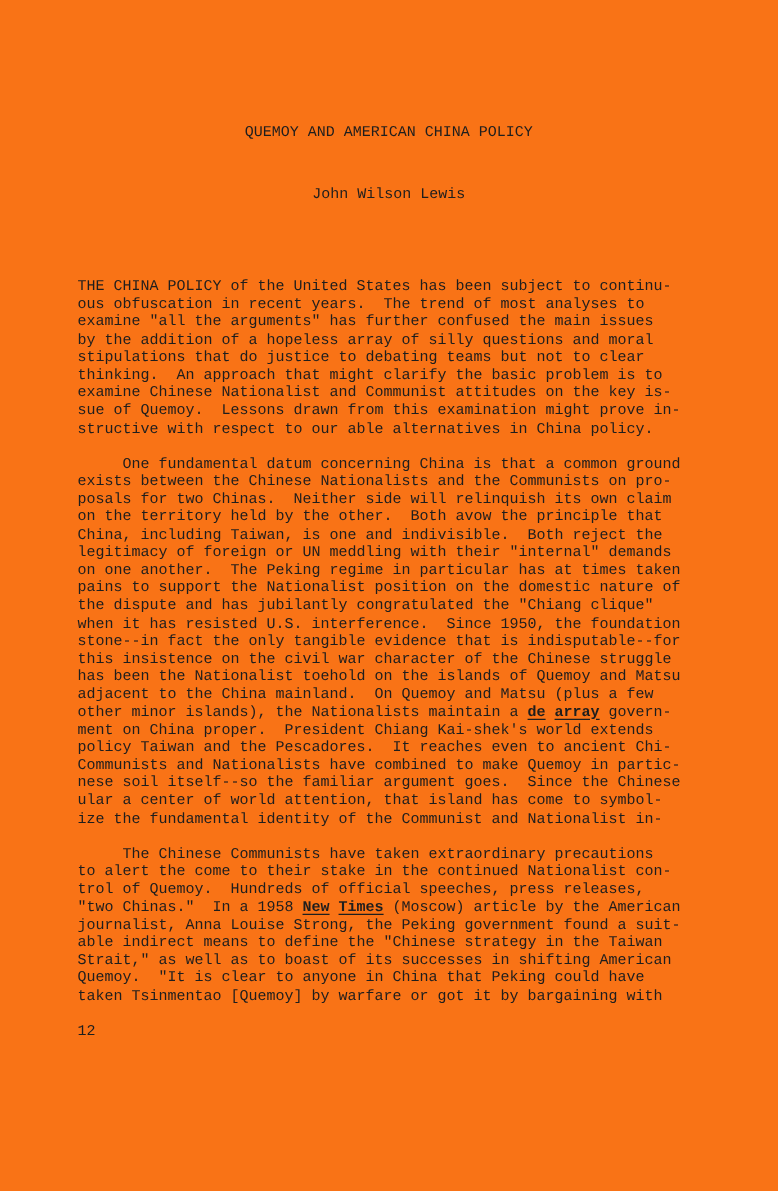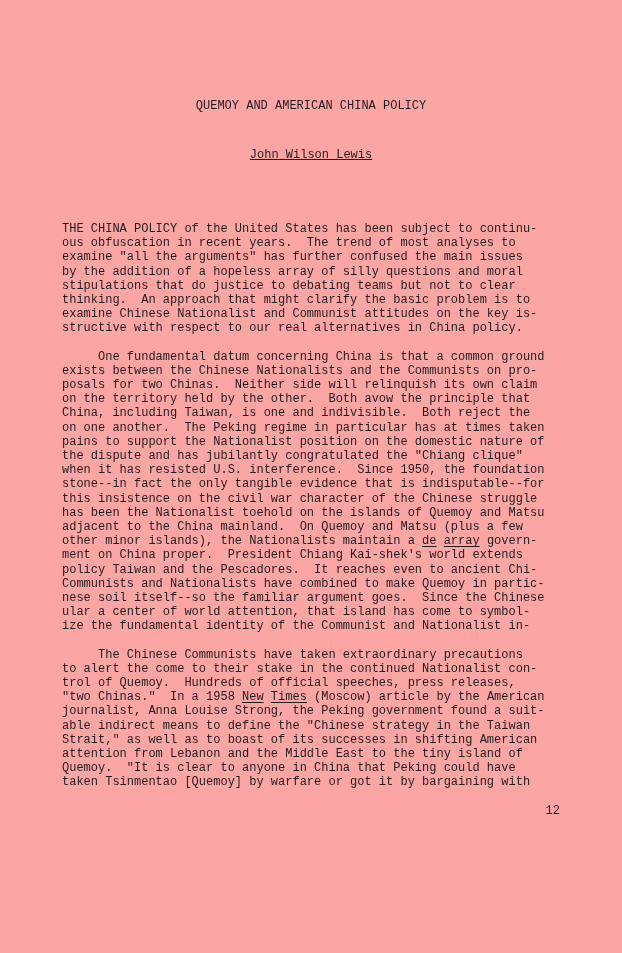--- a/index.html
+++ b/index.html
@@ -5,57 +5,57 @@
   html, body {
     margin: 0;
     padding: 0;
     background: #fdfdfc;
   }
   .page {
     position: relative;
     width: 622px;
     height: 953px;
     box-sizing: border-box;
-    background: #fca5a5;
+    background: #f97316;
     color: #1e1e1e;
     font-family: "Liberation Mono", "DejaVu Sans Mono", monospace;
     font-size: 12px;
     padding: 99px 0 0 62px;
     overflow: hidden;
   }
   .textblock {
     width: 498px;
   }
   .title {
     text-align: center;
     line-height: 14px;
     margin-bottom: 35px;
     white-space: pre;
   }
   .author {
     text-align: center;
     line-height: 14px;
     margin-bottom: 60px;
     white-space: pre;
-    text-decoration: underline;
   }
   .paragraph {
     margin: 0 0 14.2px 0;
   }
   .line {
     white-space: pre;
     line-height: 14.2px;
     height: 14.2px;
   }
   .line u {
     text-decoration: underline;
     text-underline-offset: 2px;
+    font-weight: bold;
   }
   .page-number {
-    text-align: right;
+    text-align: left;
     line-height: 14px;
     margin-top: 12px;
     white-space: pre;
   }
 </style>
 </head>
 <body>
 
 <div class="page">
   <div class="textblock">
@@ -63,28 +63,30 @@
     <div class="author">John Wilson Lewis</div>
     <div class="body">
         <div class="paragraph">
           <div class="line">THE CHINA POLICY of the United States has been subject to continu-</div>
           <div class="line">ous obfuscation in recent years.  The trend of most analyses to</div>
           <div class="line">examine "all the arguments" has further confused the main issues</div>
           <div class="line">by the addition of a hopeless array of silly questions and moral</div>
           <div class="line">stipulations that do justice to debating teams but not to clear</div>
           <div class="line">thinking.  An approach that might clarify the basic problem is to</div>
           <div class="line">examine Chinese Nationalist and Communist attitudes on the key is-</div>
-          <div class="line">structive with respect to our real alternatives in China policy.</div>
+          <div class="line">sue of Quemoy.  Lessons drawn from this examination might prove in-</div>
+          <div class="line">structive with respect to our able alternatives in China policy.</div>
         </div>
         <div class="paragraph">
           <div class="line">     One fundamental datum concerning China is that a common ground</div>
           <div class="line">exists between the Chinese Nationalists and the Communists on pro-</div>
           <div class="line">posals for two Chinas.  Neither side will relinquish its own claim</div>
           <div class="line">on the territory held by the other.  Both avow the principle that</div>
           <div class="line">China, including Taiwan, is one and indivisible.  Both reject the</div>
+          <div class="line">legitimacy of foreign or UN meddling with their "internal" demands</div>
           <div class="line">on one another.  The Peking regime in particular has at times taken</div>
           <div class="line">pains to support the Nationalist position on the domestic nature of</div>
           <div class="line">the dispute and has jubilantly congratulated the "Chiang clique"</div>
           <div class="line">when it has resisted U.S. interference.  Since 1950, the foundation</div>
           <div class="line">stone--in fact the only tangible evidence that is indisputable--for</div>
           <div class="line">this insistence on the civil war character of the Chinese struggle</div>
           <div class="line">has been the Nationalist toehold on the islands of Quemoy and Matsu</div>
           <div class="line">adjacent to the China mainland.  On Quemoy and Matsu (plus a few</div>
           <div class="line">other minor islands), the Nationalists maintain a <u>de</u> <u>array</u> govern-</div>
           <div class="line">ment on China proper.  President Chiang Kai-shek's world extends</div>
@@ -95,20 +97,19 @@
           <div class="line">ize the fundamental identity of the Communist and Nationalist in-</div>
         </div>
         <div class="paragraph">
           <div class="line">     The Chinese Communists have taken extraordinary precautions</div>
           <div class="line">to alert the come to their stake in the continued Nationalist con-</div>
           <div class="line">trol of Quemoy.  Hundreds of official speeches, press releases,</div>
           <div class="line">"two Chinas."  In a 1958 <u>New</u> <u>Times</u> (Moscow) article by the American</div>
           <div class="line">journalist, Anna Louise Strong, the Peking government found a suit-</div>
           <div class="line">able indirect means to define the "Chinese strategy in the Taiwan</div>
           <div class="line">Strait," as well as to boast of its successes in shifting American</div>
-          <div class="line">attention from Lebanon and the Middle East to the tiny island of</div>
           <div class="line">Quemoy.  "It is clear to anyone in China that Peking could have</div>
           <div class="line">taken Tsinmentao [Quemoy] by warfare or got it by bargaining with</div>
         </div>
       </div>
     <div class="page-number">12</div>
   </div>
 </div>
 
 </body></html>

